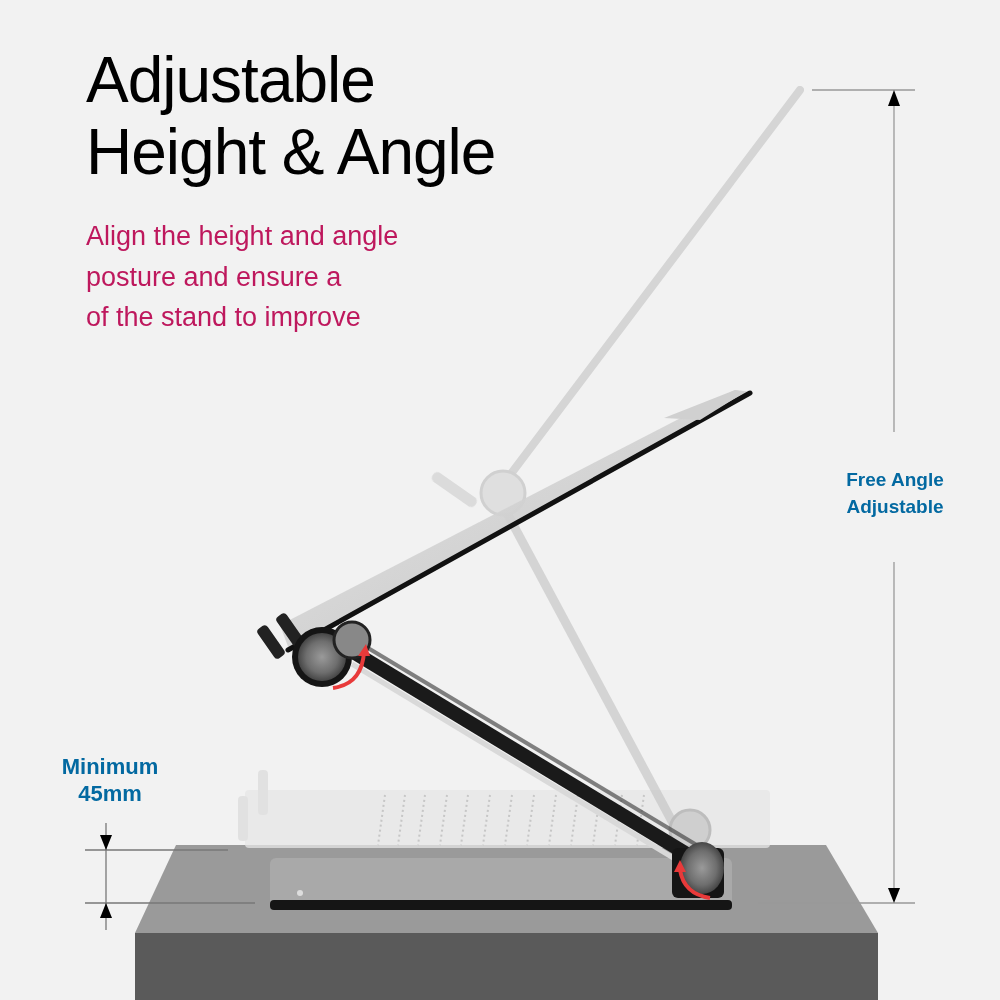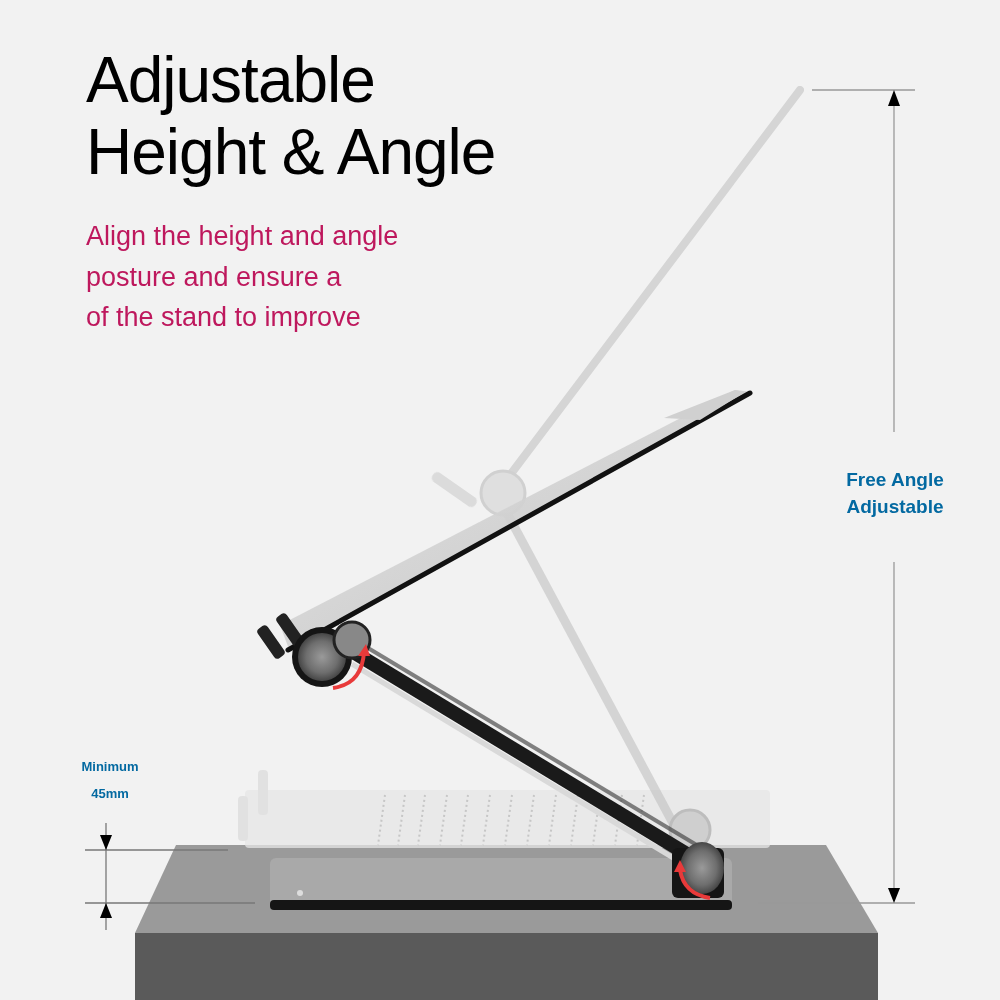--- a/index.html
+++ b/index.html
@@ -4,21 +4,21 @@
 <style>
   html, body { margin:0; padding:0; }
   body { width:1000px; height:1000px; background:#f2f2f2; position:relative; overflow:hidden; font-family:"Liberation Sans", "DejaVu Sans", sans-serif; color:#000; }
   .headline { position:absolute; left:86px; top:44px; margin:0; font-size:64px; line-height:72px; font-weight:normal; letter-spacing:-1px; }
   .headline span { display:block; }
   .desc { position:absolute; left:86px; top:216px; width:420px; margin:0; font-size:27px; line-height:40.5px; color:#be185d; }
   .desc span { display:block; }
   .label-bold { position:absolute; font-weight:bold; font-size:19px; line-height:27px; text-align:center; color:#0369a1; }
   .label-bold span { display:block; }
   .angle-label { left:815px; top:466px; width:160px; }
-  .min-label { left:50px; top:753px; width:120px; font-size:13px; line-height:27px; }
+  .min-label { left:50px; top:753px; width:120px; font-size:22px; line-height:27px; }
   svg.art { position:absolute; left:0; top:0; }
 </style>
 </head>
 <body>
 
 <svg class="art" width="1000" height="1000" viewBox="0 0 1000 1000">
   <defs>
     <radialGradient id="knob" cx="50%" cy="50%" r="55%">
       <stop offset="0%" stop-color="#9a9a9a"></stop>
       <stop offset="60%" stop-color="#6e6e6e"></stop>

